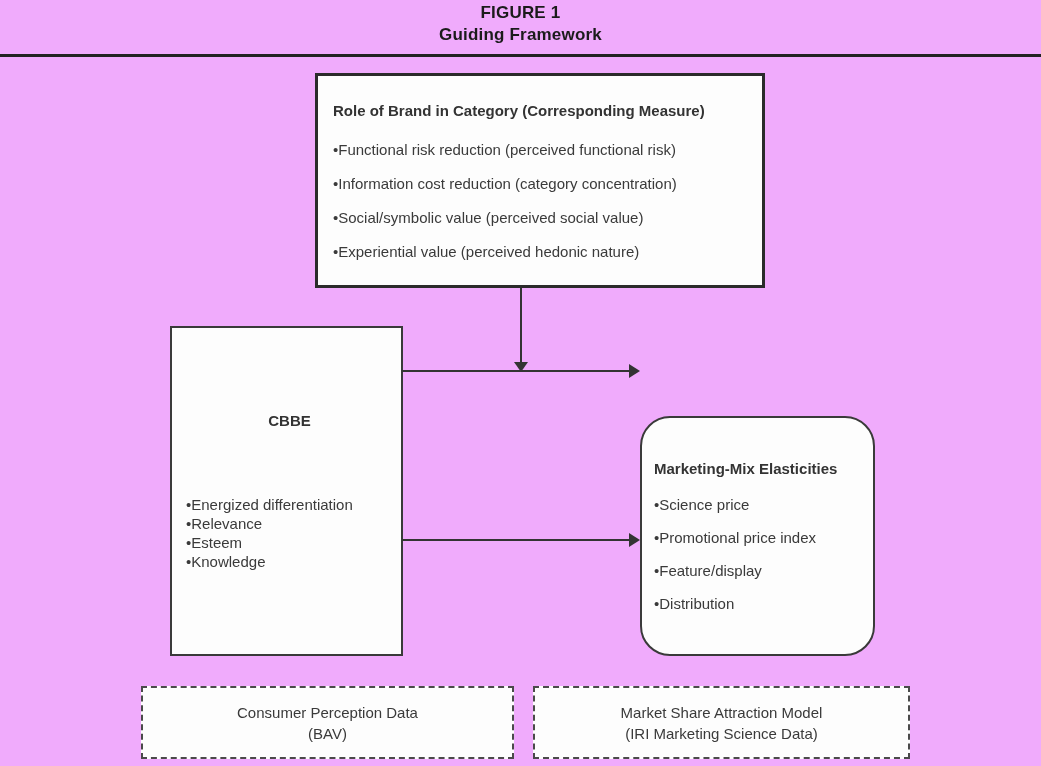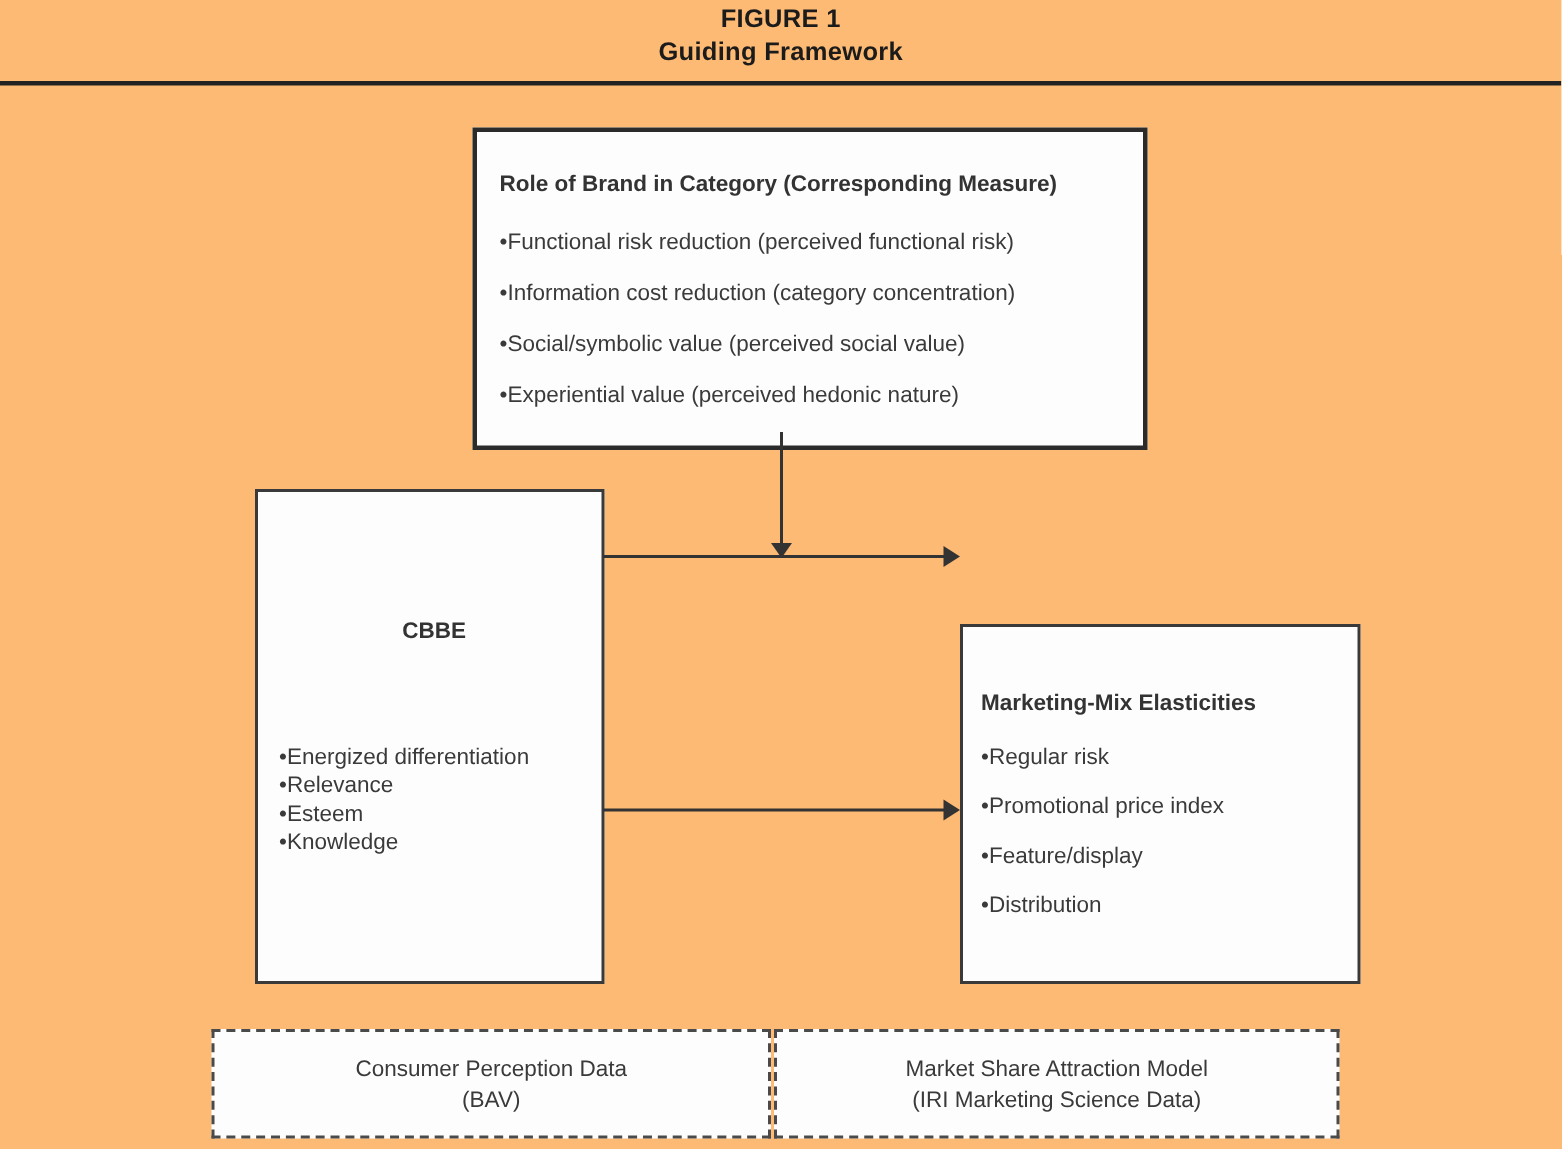--- a/index.html
+++ b/index.html
@@ -5,21 +5,21 @@
   * { margin: 0; padding: 0; box-sizing: border-box; }
   html, body { background: #ffffff; }
   body {
     font-family: "Liberation Sans", "DejaVu Sans", sans-serif;
     color: #3a3a3a;
   }
   .page {
     position: relative;
     width: 1041px;
     height: 766px;
-    background: #fdba74;
+    background: #f0abfc;
     overflow: hidden;
     padding-left: 44px;
   }
 
   
   .fig-label, .fig-title {
     position: absolute;
     left: 0; width: 100%;
     text-align: center;
     font-weight: bold;
@@ -58,58 +58,58 @@
 
   .items { list-style: none; }
   .items li {
     font-size: 15px;
     line-height: 19px;
     color: #3a3a3a;
   }
   .items li::before { content: "\2022 "; }
 
   
-  .top-box { left: 315px; top: 85px; width: 450px; height: 215px; padding: 0 10px 0 15px; }
+  .top-box { left: 315px; top: 73px; width: 450px; height: 215px; padding: 0 10px 0 15px; }
   .top-box .hd { margin-bottom: 20px; }
   .top-box .items li + li { margin-top: 15px; }
 
   
   .cbbe-box { left: 170px; top: 326px; width: 233px; height: 330px; padding: 0 8px 0 14px; gap: 47px; }
   .cbbe-box .hd { margin-bottom: 18px; }
   .cbbe-box .items li + li { }
 
   
   .sbbe-box { left: 640px; top: 323px; width: 234px; height: 81px; padding: 0 6px; }
   .sbbe-box .hd { margin-bottom: 17px; }
   .sbbe-box .sub {
     font-size: 15px; line-height: 19px;
     text-align: center; color: #3a3a3a;
   }
 
   
-  .mme-box { left: 640px; top: 416px; width: 267px; height: 240px; padding: 0 6px 0 12px; }
+  .mme-box { left: 640px; top: 416px; width: 235px; height: 240px; padding: 0 6px 0 12px; border-radius: 30px; }
   .mme-box .hd { margin-bottom: 17px; }
   .mme-box .items li + li { margin-top: 14px; }
 
   
   .dashed-box {
     position: absolute;
     top: 686px; height: 73px;
     border: 2px dashed #4a4a4a;
     background: #fdfdfd;
     display: flex;
     flex-direction: column;
     justify-content: center;
     text-align: center;
     font-size: 15px;
     line-height: 21px;
     color: #3a3a3a;
   }
   .dashed-left { left: 141px; width: 373px; }
-  .dashed-right { left: 516px; width: 377px; text-align: center; }
+  .dashed-right { left: 533px; width: 377px; text-align: center; }
 
   
   .vline, .hline { position: absolute; background: #333333; }
   .vline { width: 2px; }
   .hline { height: 2px; }
   .arr { position: absolute; width: 0; height: 0; }
   .arr.down {
     border-left: 7px solid transparent;
     border-right: 7px solid transparent;
     border-top: 10px solid #333333;
@@ -146,21 +146,21 @@
       <li>Relevance</li>
       <li>Esteem</li>
       <li>Knowledge</li>
     </ul>
   </div>
 
 
   <div class="box mme-box">
     <div class="hd">Marketing-Mix Elasticities</div>
     <ul class="items">
-      <li>Regular risk</li>
+      <li>Science price</li>
       <li>Promotional price index</li>
       <li>Feature/display</li>
       <li>Distribution</li>
     </ul>
   </div>
 
   <div class="dashed-box dashed-left">
     <div>Consumer Perception Data</div>
     <div>(BAV)</div>
   </div>

